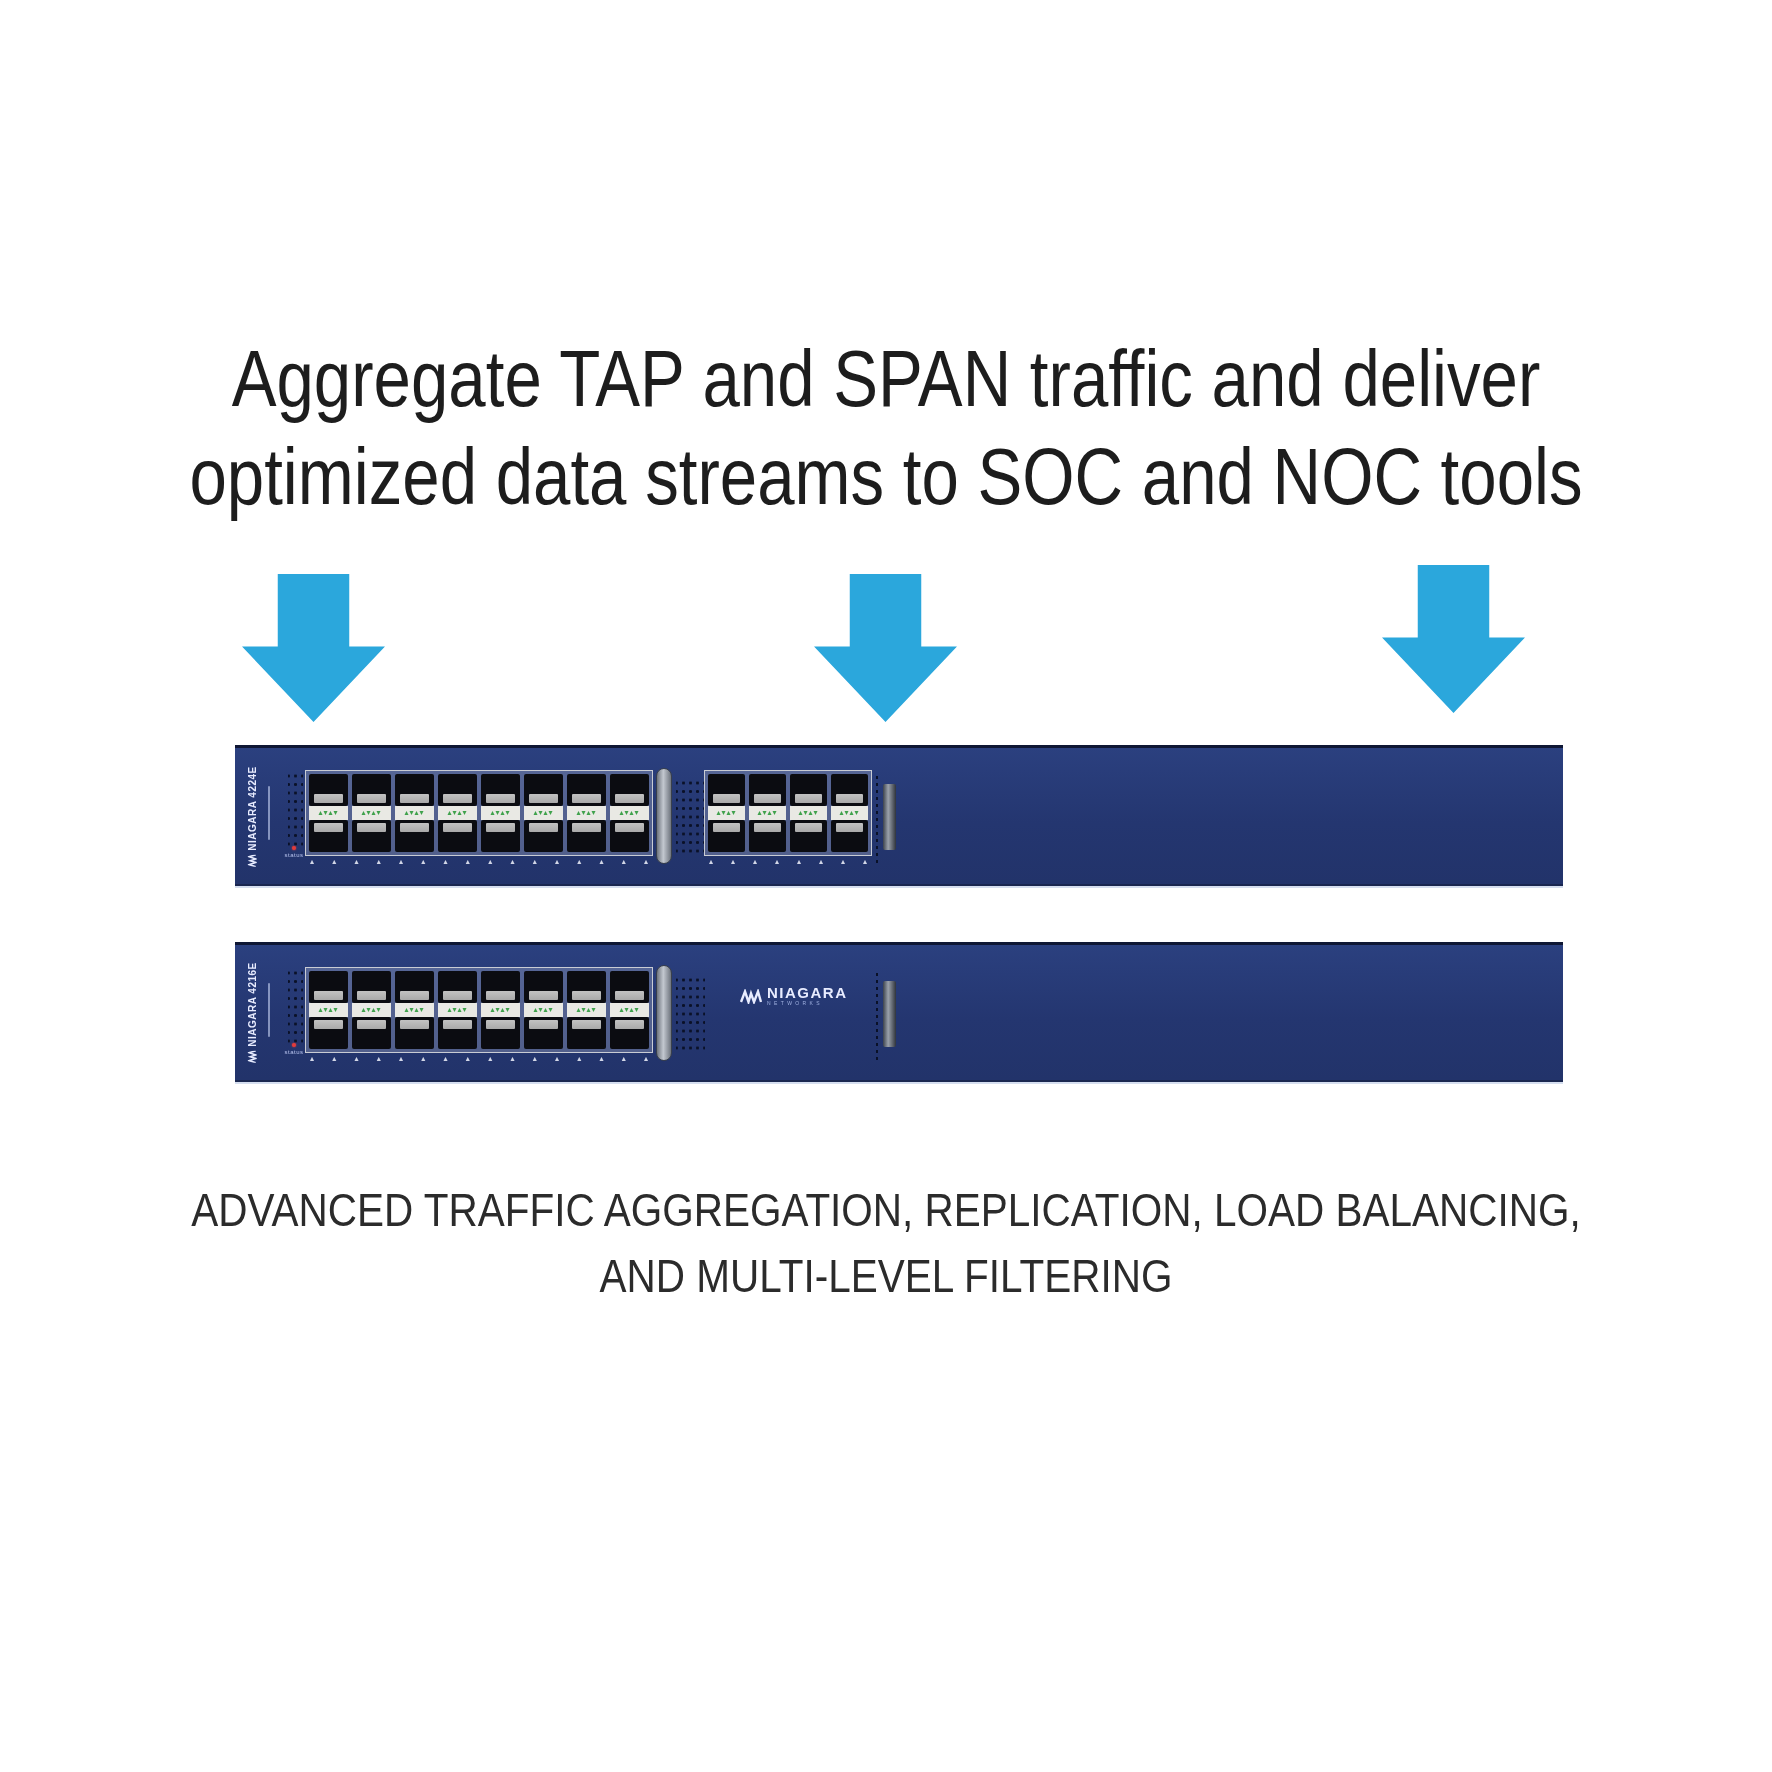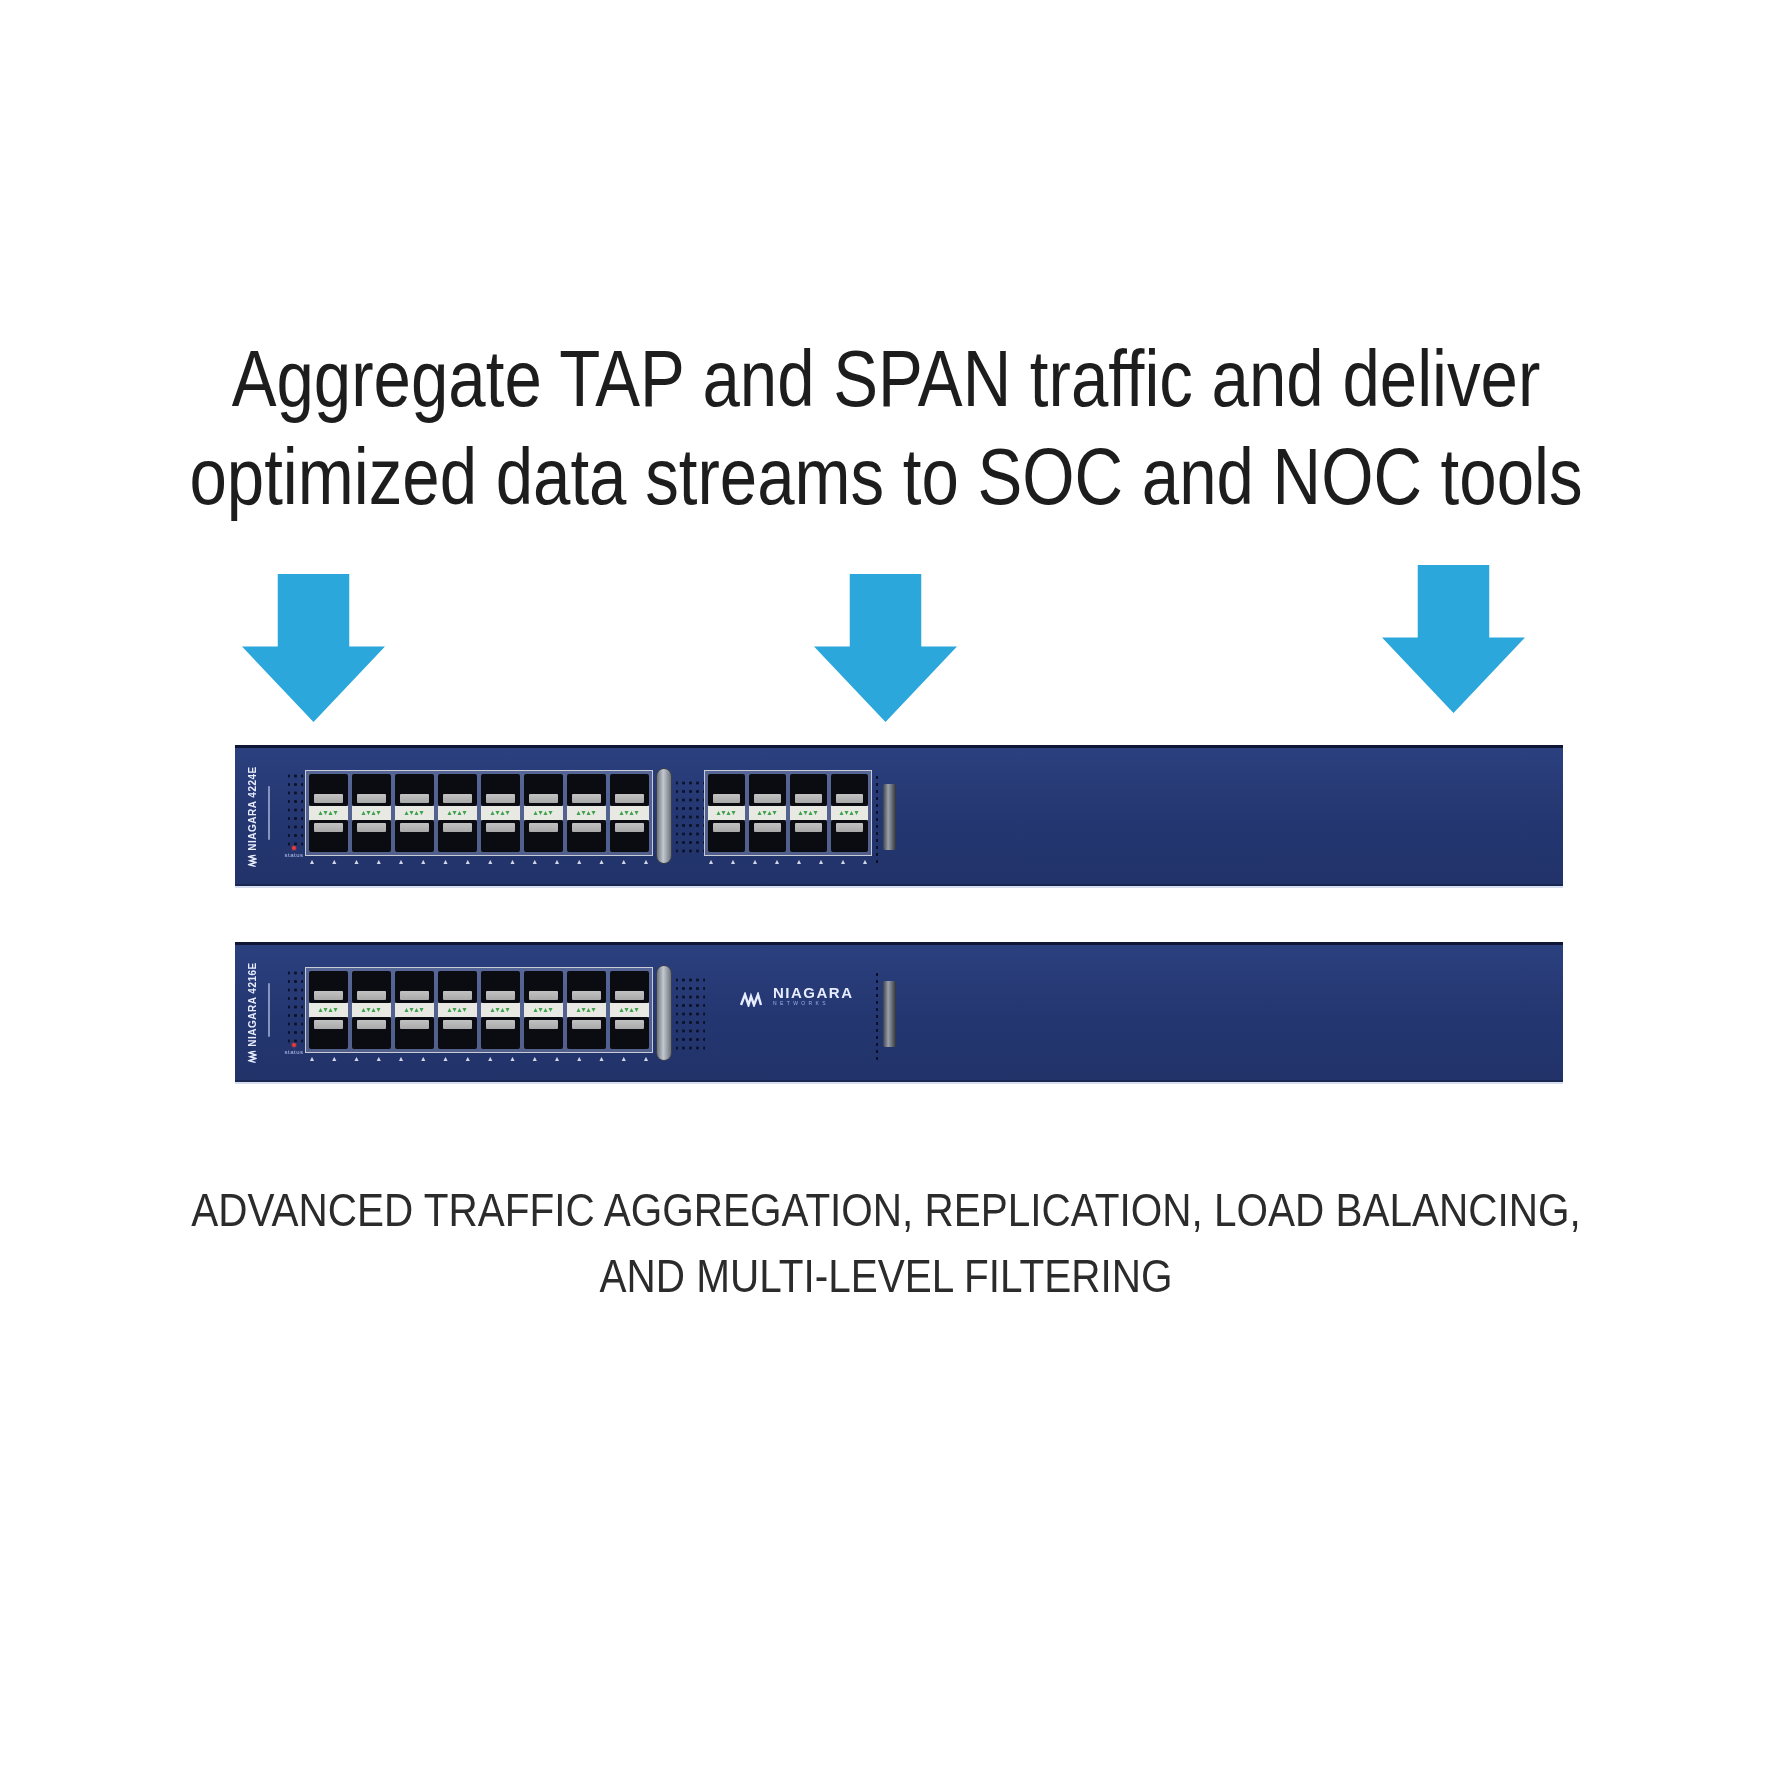--- a/index.html
+++ b/index.html
@@ -77,21 +77,21 @@
   .portmarks span{font-size:8px; line-height:8px; color:#e6e9f5; opacity:.9;}
 
   .handle{position:absolute; left:421px; top:20px; width:16px; height:96px;
     border-radius:8px; border:1px solid #39404c;
     background:linear-gradient(90deg,#6e747e,#c3c8d0 45%,#6e747e);}
   .dotline{position:absolute; left:641px; top:28px; width:2px; height:88px;
     background-image:repeating-linear-gradient(var(--dot) 0 3px, transparent 3px 7px);}
   .bar-right{position:absolute; left:648px; top:36px; width:13px; height:66px;
     border-radius:2px; background:linear-gradient(90deg,#3c424c,#9aa1ab 40%,#2f343c);}
 
-  .brand{position:absolute; left:505px; top:40px; display:flex; align-items:flex-end; gap:11px;}
+  .brand{position:absolute; left:505px; top:40px; display:flex; align-items:center; gap:5px;}
   .brand .word{display:flex; flex-direction:column; align-items:flex-start;}
   .brand .name{color:var(--logo-text); font-weight:bold; font-size:15px;
     letter-spacing:1.5px; line-height:15px;}
   .brand .sub{color:#9fb0e0; font-size:5px; letter-spacing:3.4px; line-height:7px;}
 
   
   .caption{position:absolute; left:0; right:0; top:1177px; text-align:center;
     font-size:46px; line-height:66px; color:var(--caption-text); font-weight:400;
     transform:scaleX(0.88); transform-origin:50% 50%; white-space:nowrap;}
 </style>

